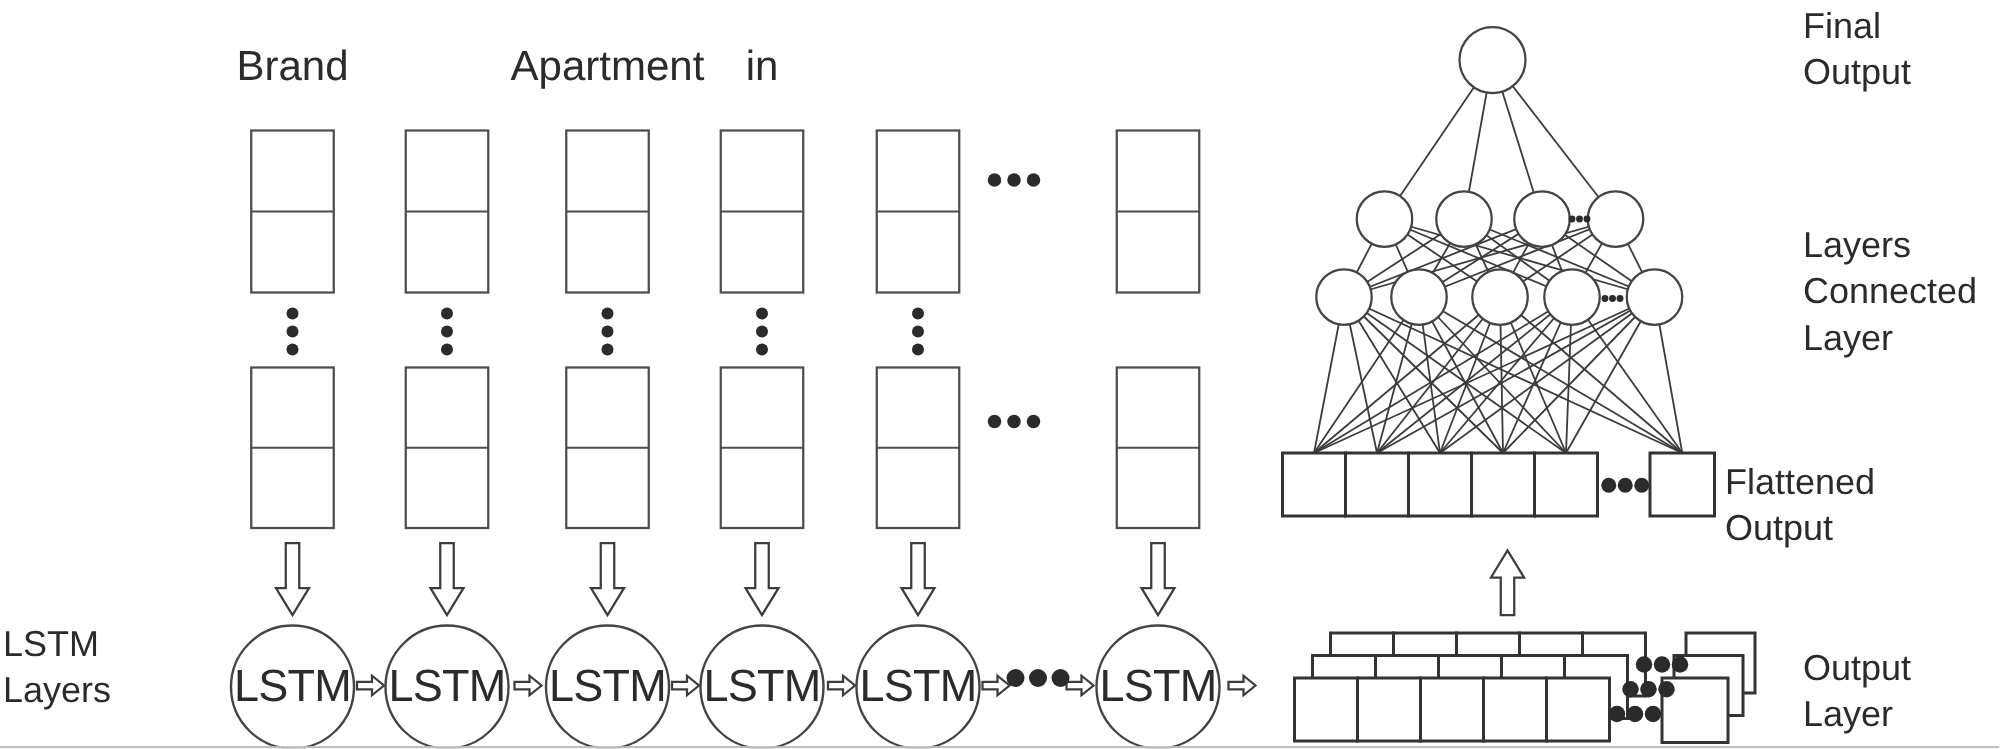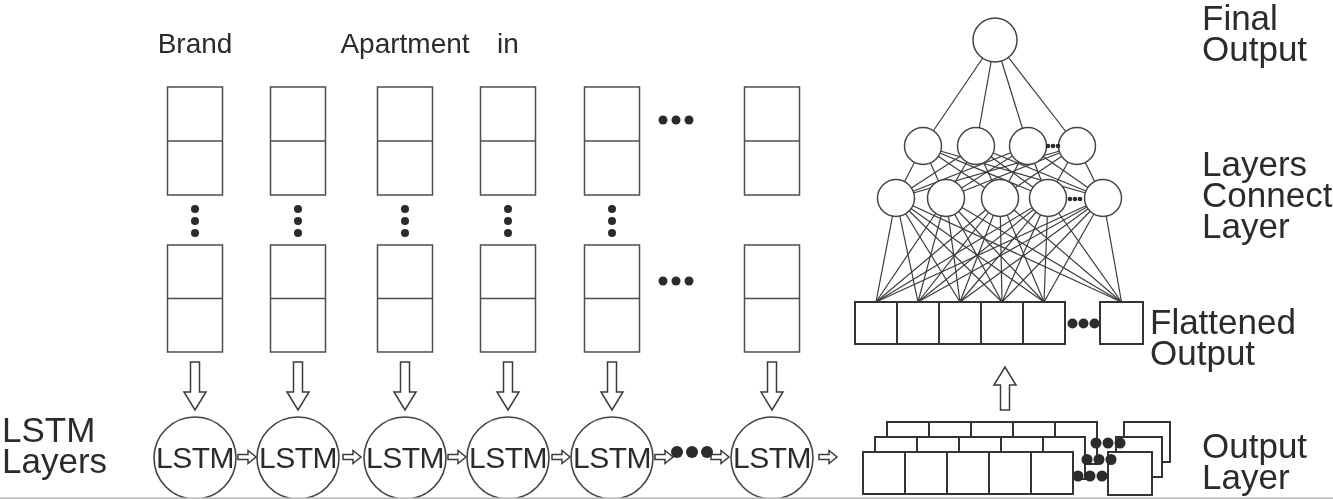--- a/index.html
+++ b/index.html
@@ -2,21 +2,21 @@
 <html><head>
 <meta charset="utf-8">
 <style>
   html,body{margin:0;padding:0;background:#fff;}
   .canvas{
     position:relative;width:1333px;height:499px;background:#ffffff;
     font-family:"Liberation Sans",sans-serif;color:#2b2b2b;overflow:hidden;
   }
   #gfx{position:absolute;left:0;top:0;}
   .lbl{
-    position:absolute;white-space:pre-line;font-size:35px;line-height:31px;
+    position:absolute;white-space:pre-line;font-size:24px;line-height:31px;
     color:#2b2b2b;
   }
   .word{
     position:absolute;top:28px;width:200px;text-align:center;font-size:28px;
     color:#2b2b2b;
   }
   .italic{font-style:italic;}
   .lstm-t{
     position:absolute;top:441px;width:84px;text-align:center;font-size:30px;
     letter-spacing:-0.5px;color:#2b2b2b;

